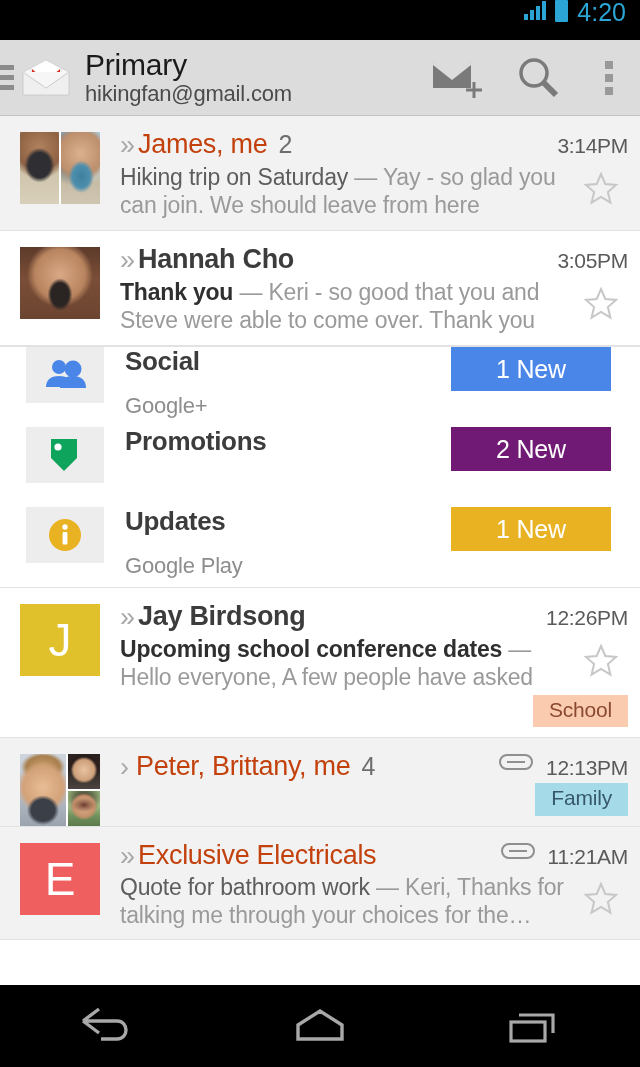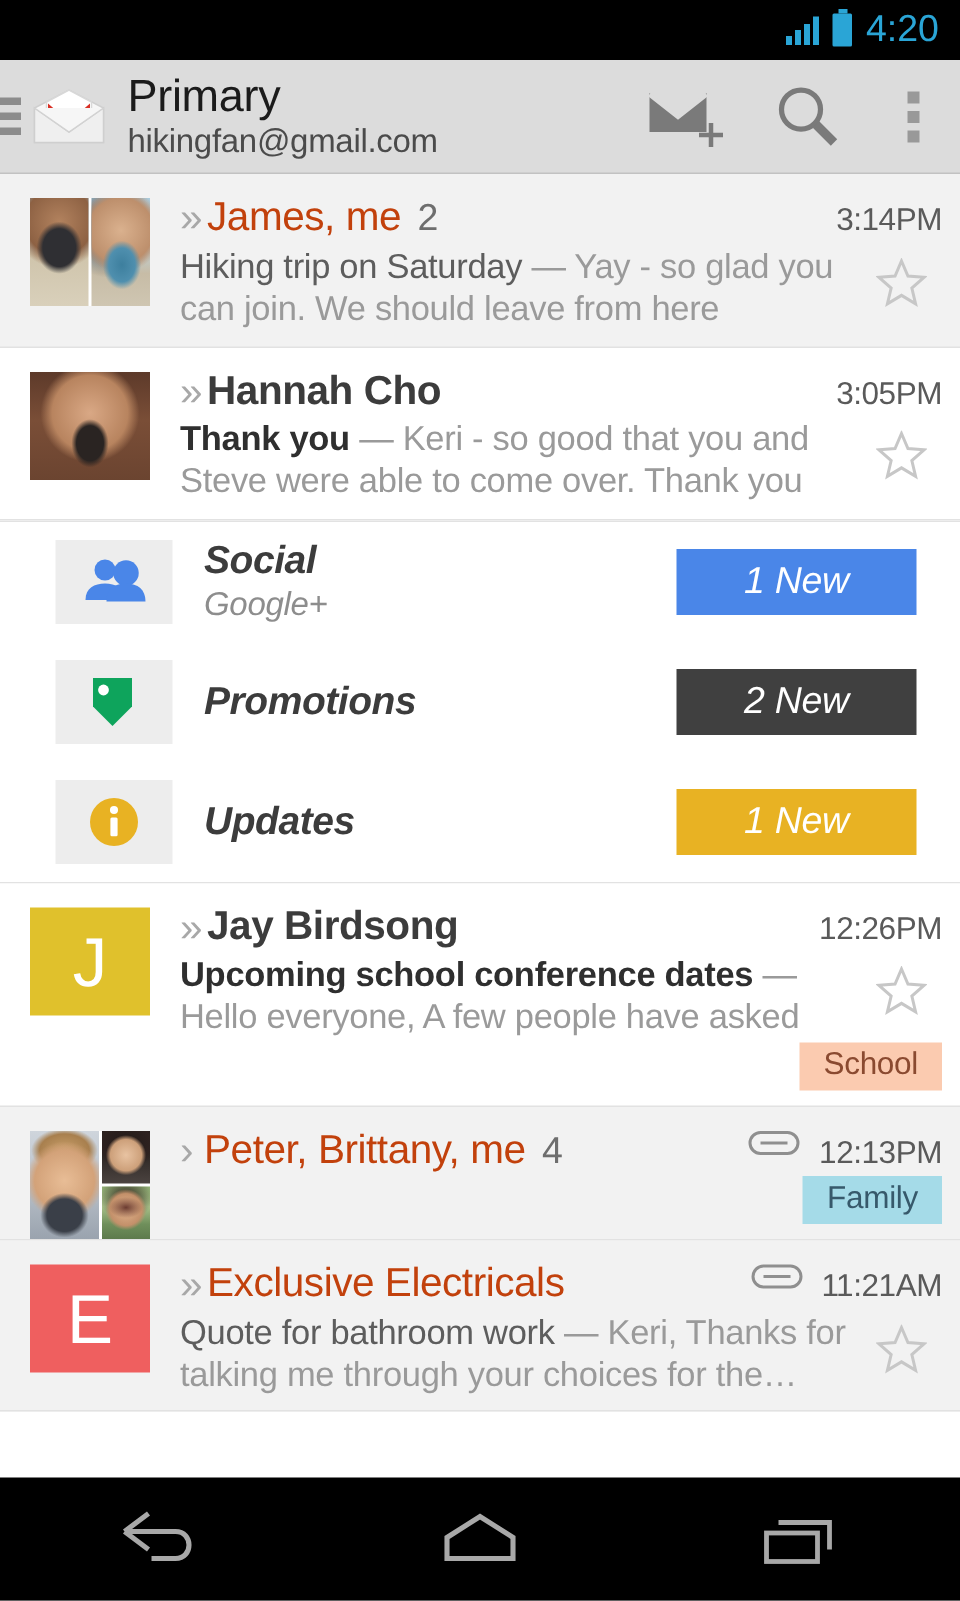--- a/index.html
+++ b/index.html
@@ -17,21 +17,21 @@
     background: #ffffff;
     font-family: "Liberation Sans", sans-serif;
     -webkit-font-smoothing: antialiased;
   }
 
   
   .status-bar {
     height: 40px;
     background: #000000;
     display: flex;
-    align-items: center;
+    align-items: flex-start;
     justify-content: flex-end;
     padding-right: 14px;
     gap: 9px;
   }
   .signal-icon {
     display: flex;
     align-items: flex-end;
     gap: 2px;
     height: 20px;
   }
@@ -324,24 +324,22 @@
   }
 
   
   .cat-group {
     border-top: 1px solid #e2e2e2;
     border-bottom: 1px solid #e2e2e2;
     background: #ffffff;
   }
   .cat-row {
     display: flex;
-    align-items: center;
     height: 80px;
-    padding-left: 16px;
-    font-style: italic;
+    padding-left: 5px;
   }
   .cat-icon-cell {
     flex: 0 0 auto;
     width: 120px;
     display: flex;
     justify-content: center;
   }
   .cat-icon {
     width: 78px;
     height: 56px;
@@ -355,21 +353,21 @@
     font-size: 26px;
     font-weight: bold;
     color: #3c3c3c;
     line-height: 1.1;
     letter-spacing: -0.3px;
   }
   .cat-sub {
     font-size: 22px;
     color: #8d8d8d;
     line-height: 1.2;
-    margin-top: 2px;
+    margin-top: 17px;
     letter-spacing: -0.2px;
   }
   .cat-badge {
     flex: 0 0 auto;
     margin-right: 29px;
     width: 160px;
     height: 44px;
     display: flex;
     align-items: center;
     justify-content: center;
@@ -538,35 +536,36 @@
           <div class="cat-icon">
             <svg width="36" height="38" viewBox="0 0 36 38">
               <path d="M4 3 L30 3 L30 22 L17 35 L4 22 Z" fill="#0ea45c"></path>
               <circle cx="11" cy="11" r="3.6" fill="#ffffff"></circle>
             </svg>
           </div>
         </div>
         <div class="cat-text">
           <div class="cat-title">Promotions</div>
         </div>
-        <div class="cat-badge" style="background:#404040">2 New</div>
+        <div class="cat-badge" style="background:#701a75">2 New</div>
       </div>
 
       <div class="cat-row">
         <div class="cat-icon-cell">
           <div class="cat-icon">
             <svg width="38" height="38" viewBox="0 0 38 38">
               <circle cx="19" cy="19" r="16" fill="#e8b223"></circle>
               <circle cx="19" cy="11" r="2.7" fill="#ffffff"></circle>
               <rect x="16.6" y="16" width="4.8" height="12.5" rx="1" fill="#ffffff"></rect>
             </svg>
           </div>
         </div>
         <div class="cat-text">
           <div class="cat-title">Updates</div>
+          <div class="cat-sub">Google Play</div>
         </div>
         <div class="cat-badge" style="background:#e8b223">1 New</div>
       </div>
 
     </div>
 
     <div class="row unread">
       <div class="avatar-cell">
         <div class="avatar letter" style="background:#e0c12c">J</div>
       </div>

